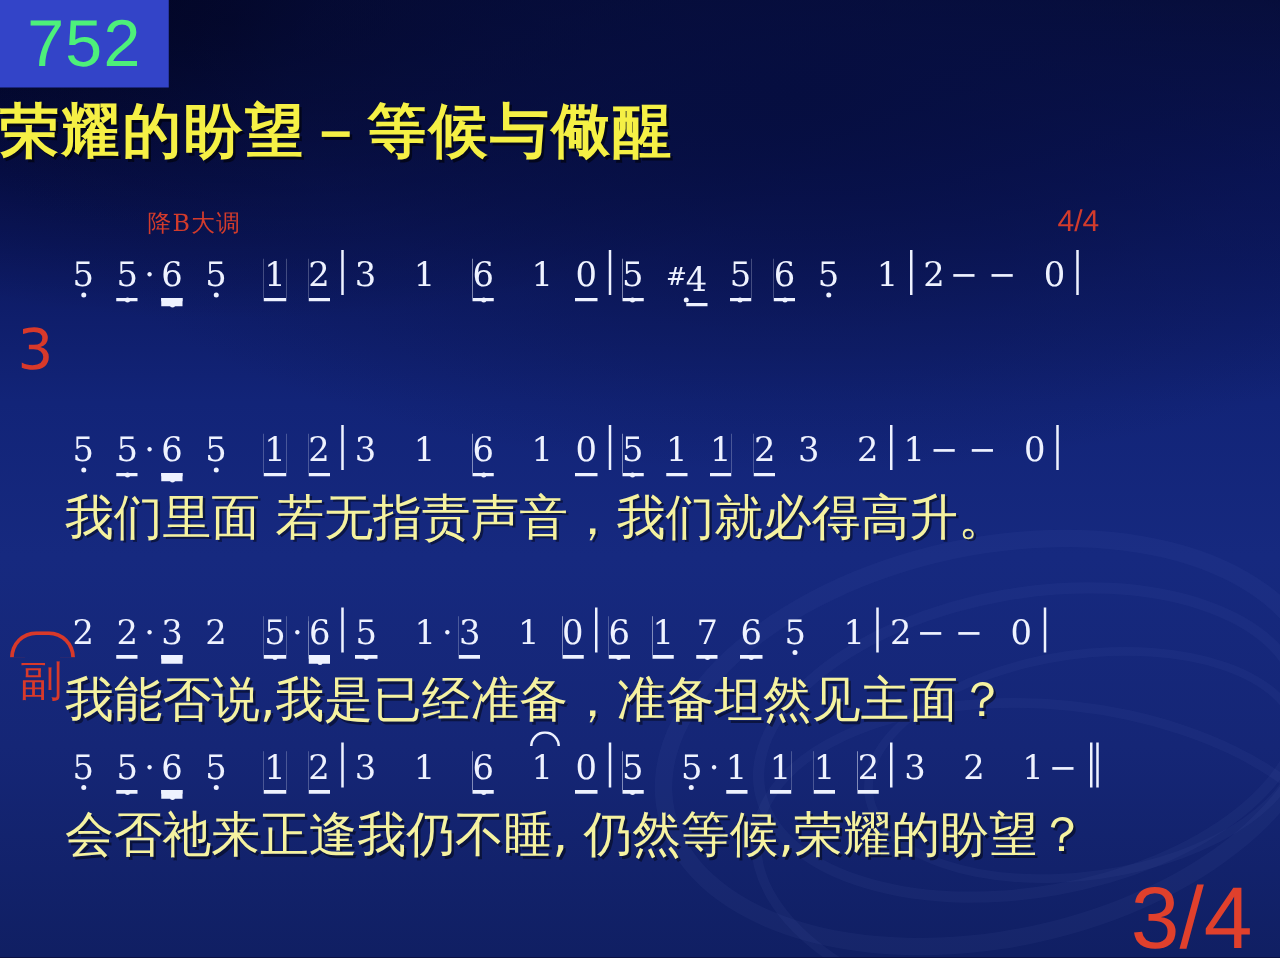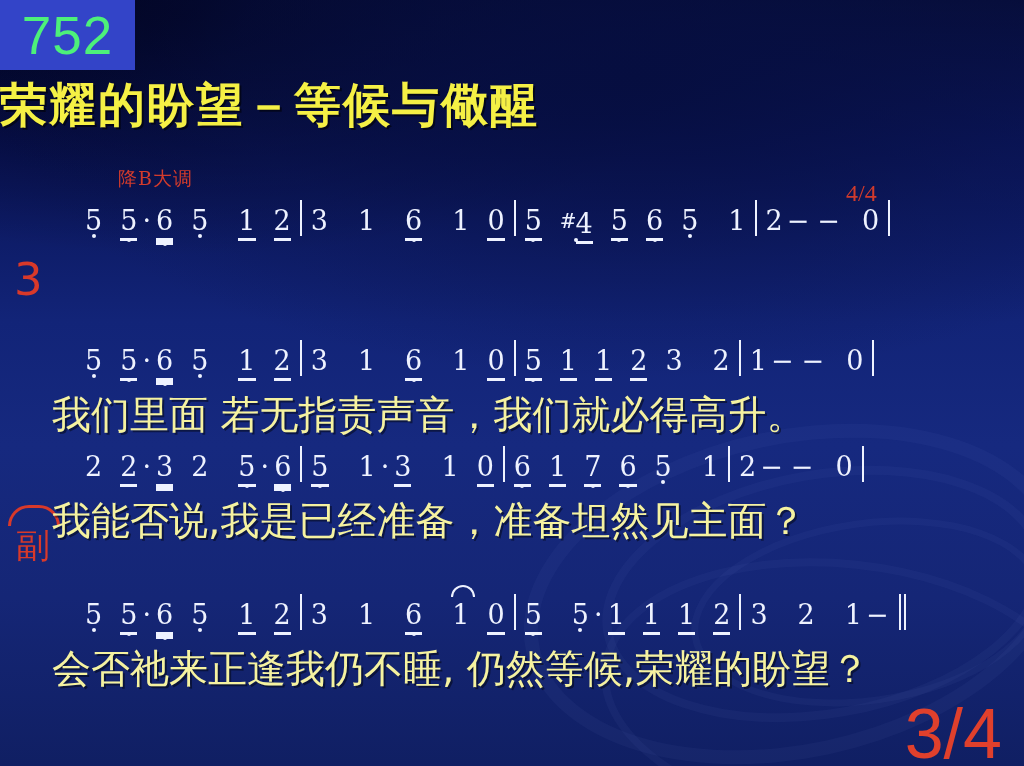--- a/index.html
+++ b/index.html
@@ -69,35 +69,34 @@
     color: #d23b2c;
     font-size: 19px;
     font-family: "DejaVu Serif", "Liberation Serif", serif;
     letter-spacing: 1px;
   }
   #time-sig {
     position: absolute;
     left: 846px; top: 164px;
     color: #d23b2c;
     font-size: 24px;
-    font-family: Liberation Serif, serif;
-    margin-top: 16px;
+    font-family: Liberation Sans, sans-serif;
   }
 
   
   .system { position: absolute; left: 0; width: 1024px; }
   .system.s1 { top: 204px; }
   .system.s2 { top: 344px; }
-  .system.s3 { top: 450px; }
+  .system.s3 { top: 490px; }
   .system.s4 { top: 598px; }
 
   .notes {
     position: relative;
     height: 46px;
-    padding-left: 85px;
+    padding-left: 58px;
     white-space: nowrap;
     color: #eef2ff;
     font-family: "DejaVu Serif", "Liberation Serif", serif;
     font-size: 27px;
     line-height: 34px;
   }
   .notes .n {
     position: relative;
     display: inline-block;
     vertical-align: top;

